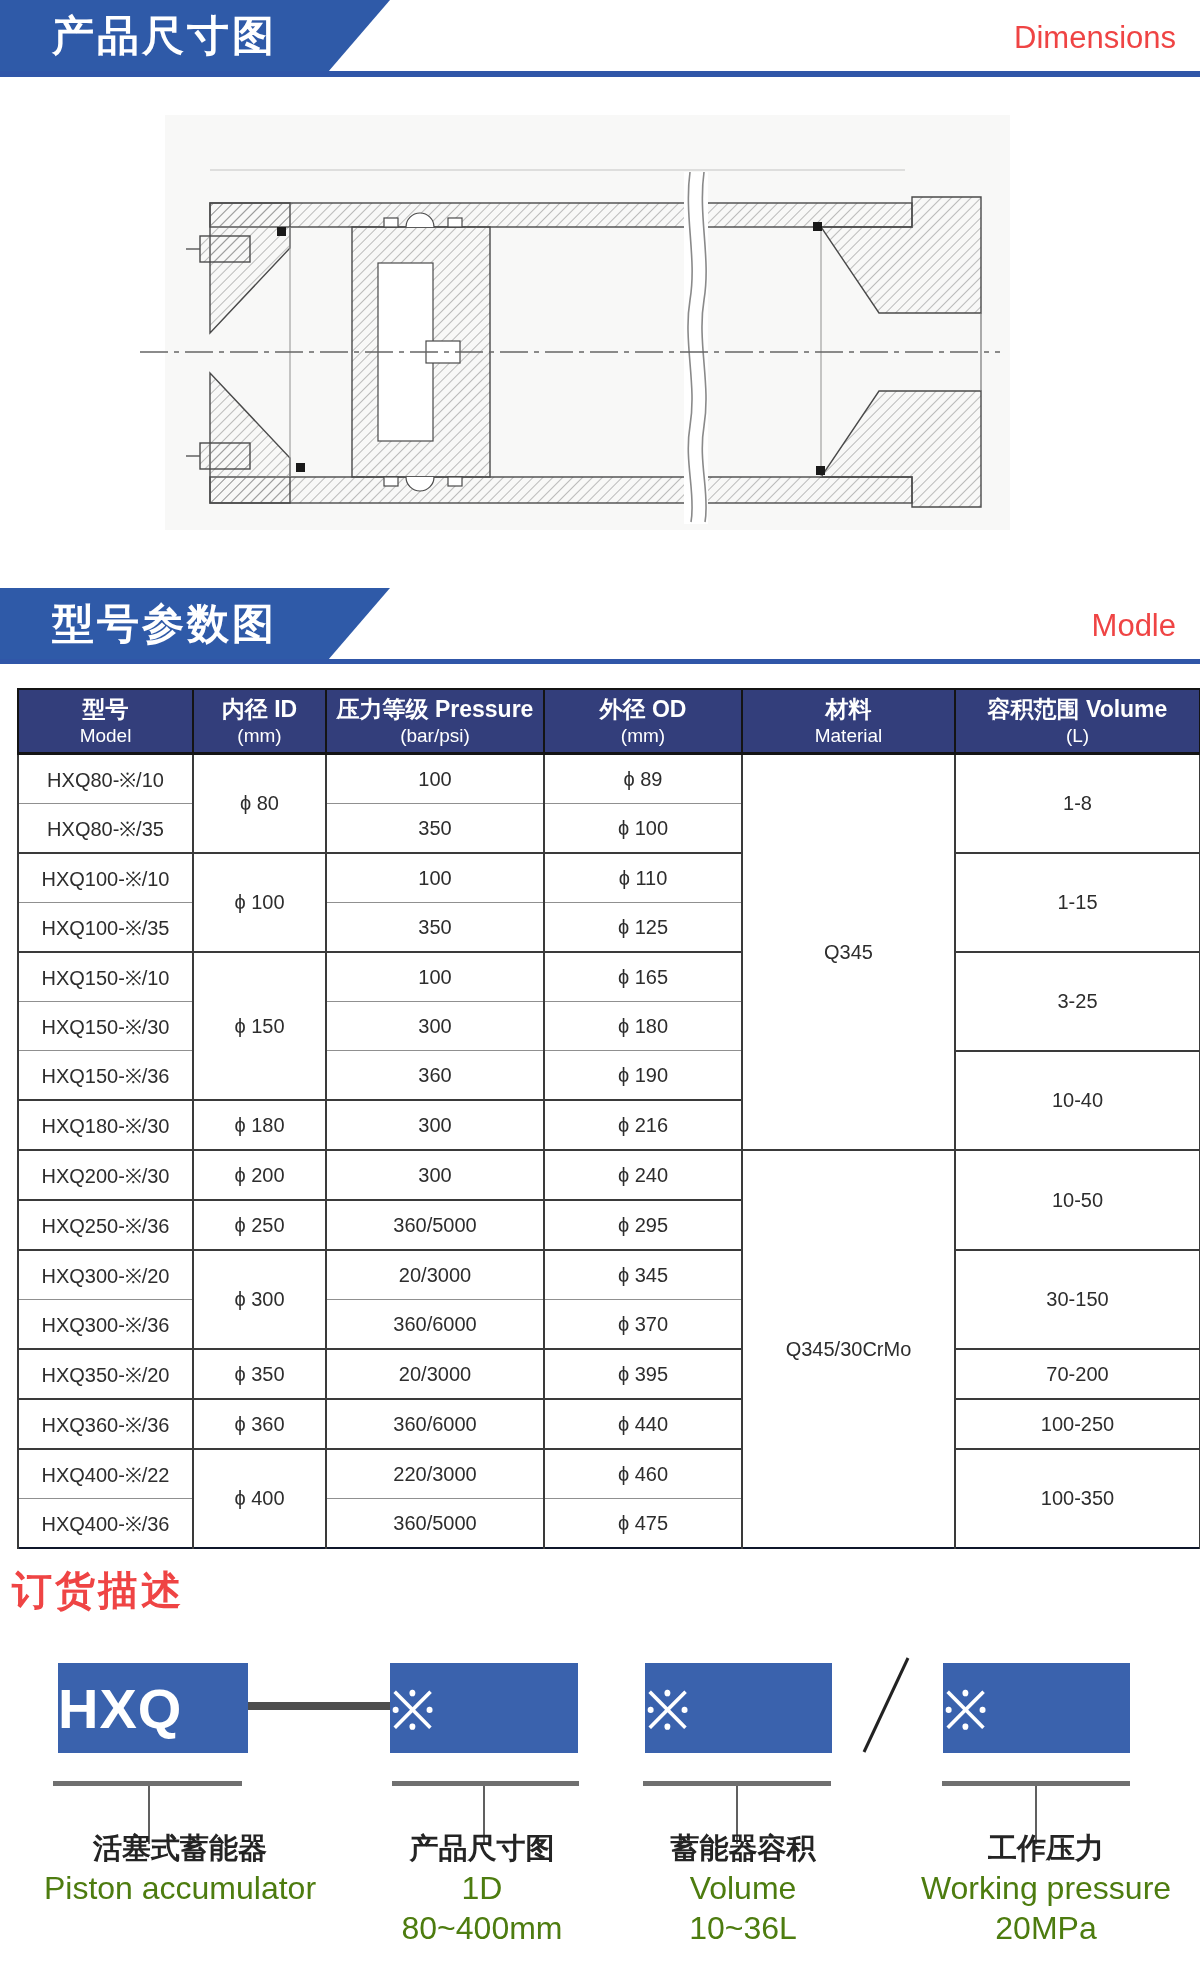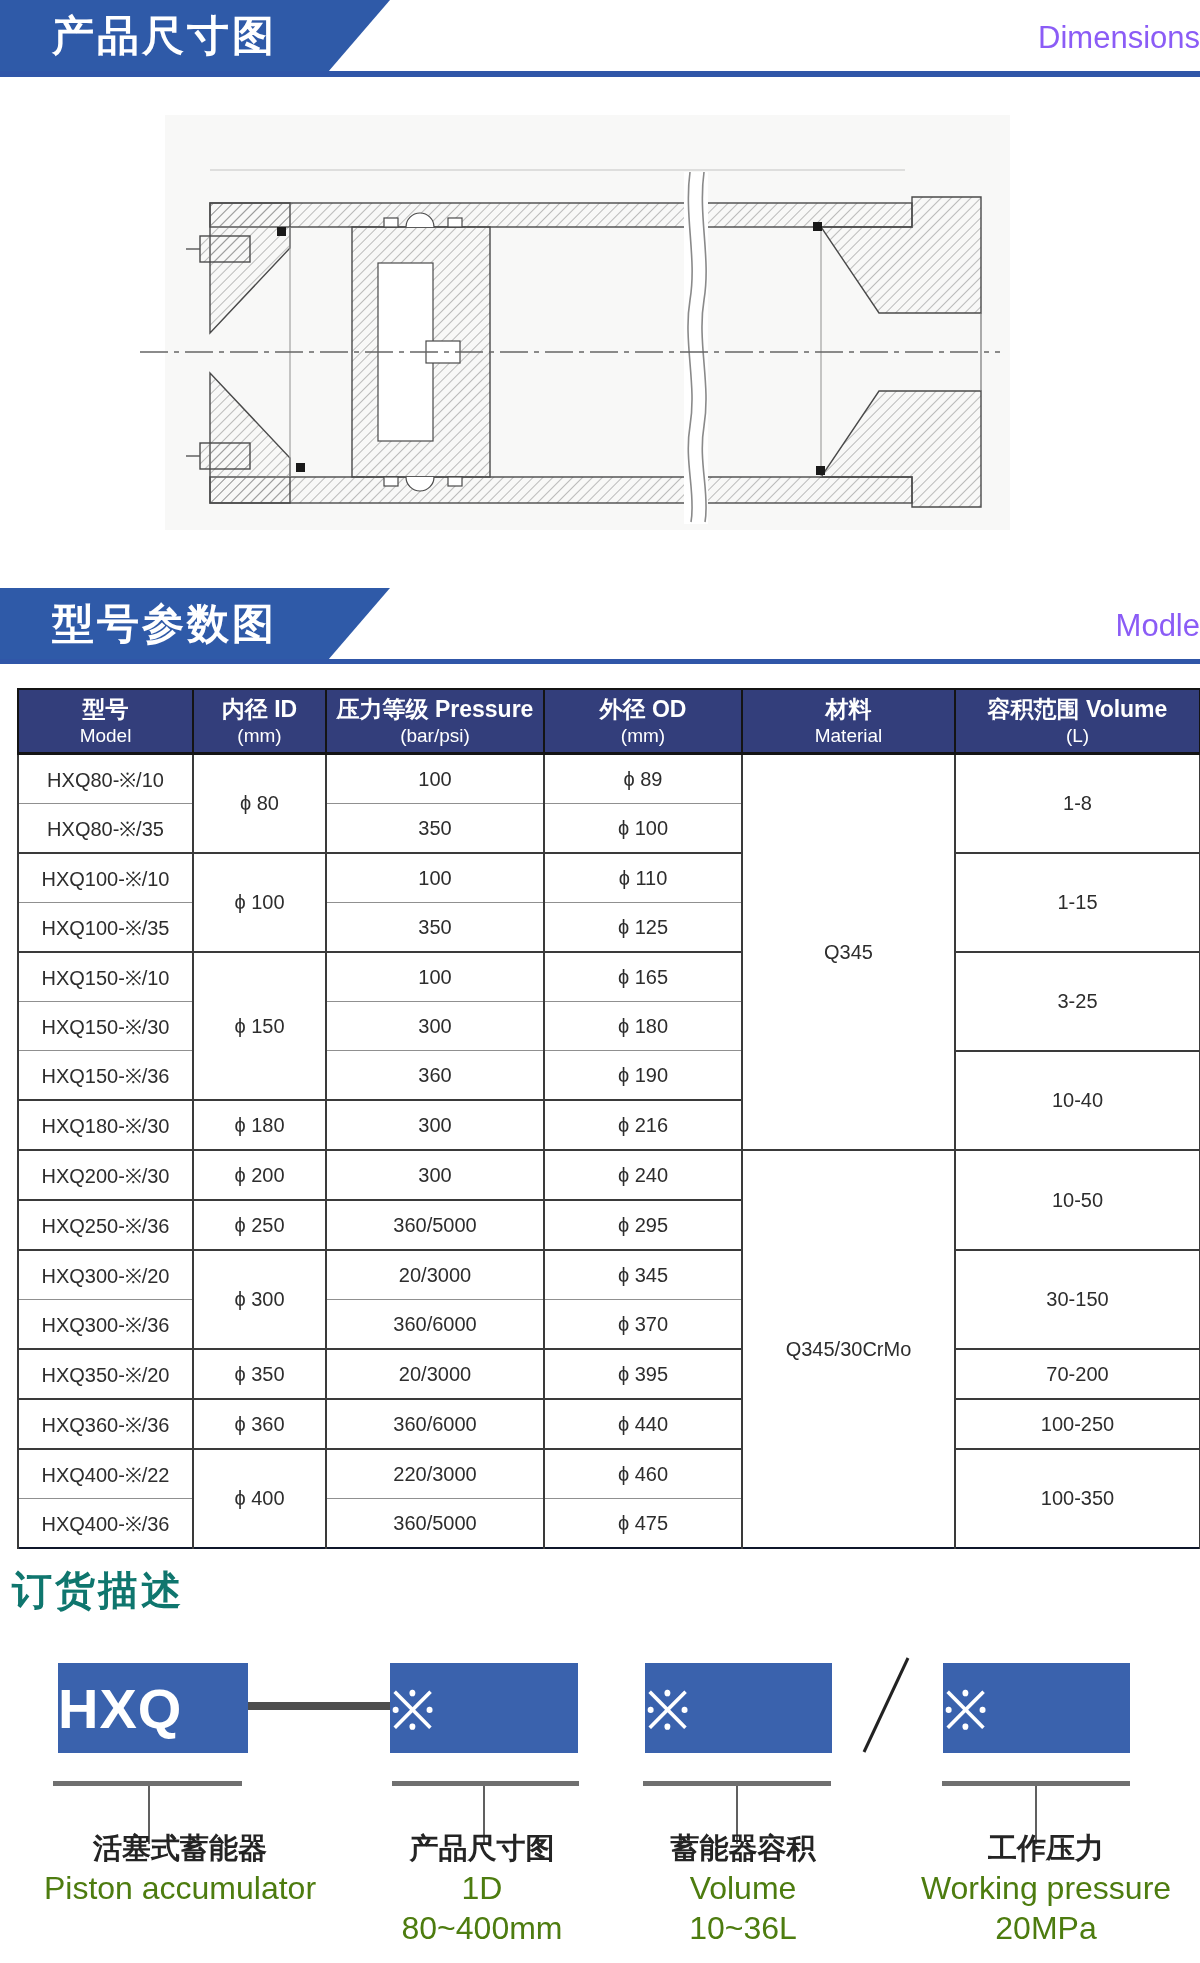--- a/index.html
+++ b/index.html
@@ -10,21 +10,21 @@
   
   .banner {
     position:absolute; left:0; width:400px; height:72px; background:#2F5AA8;
     clip-path:polygon(0 0, 390px 0, 328px 100%, 0 100%);
   }
   .banner-title {
     color:#ffffff; font-weight:bold; font-size:42px; line-height:72px;
     padding-left:52px; letter-spacing:3px; white-space:nowrap;
   }
   .rule { position:absolute; left:0; width:1200px; height:6px; background:#3056A8; }
-  .section-en { position:absolute; right:0; font-size:31px; color:#8b5cf6; white-space:nowrap; }
+  .section-en { position:absolute; right:24px; font-size:31px; color:#ef4444; white-space:nowrap; }
   
   .drawing-bg { position:absolute; left:165px; top:115px; width:845px; height:415px; background:#f8f8f7; }
   
   #spec-table {
     position:absolute; left:17px; top:688px; width:1182px;
     border-collapse:collapse; table-layout:fixed;
     border:2px solid #0f172a; background:#ffffff;
   }
   #spec-table th {
     background:#333E7B; color:#ffffff; height:62px; padding:0;
@@ -35,21 +35,21 @@
   #spec-table td {
     height:48px; padding:0; text-align:center; vertical-align:middle;
     font-size:20px; color:#2d2d2d; background:#ffffff;
     border-left:2px solid #3a3a3a; border-right:2px solid #3a3a3a;
     border-top:2px solid #3a3a3a; border-bottom:0;
   }
   #spec-table td.soft { border-top:1px solid #909090; }
   
   .order-heading {
     position:absolute; left:12px; top:1563px; font-size:40px; font-weight:bold;
-    color:#0f766e; letter-spacing:3px;
+    color:#ef4444; letter-spacing:3px;
   }
   .code-box {
     position:absolute; top:1663px; height:90px; background:#3A62AD; color:#ffffff;
     display:flex; align-items:center; justify-content:flex-start; font-weight:bold;
   }
   .code-box.first { font-size:56px; letter-spacing:1px; }
   .code-box.mark { font-size:54px; font-weight:normal; }
   .connector { position:absolute; left:248px; top:1702px; width:142px; height:8px; background:#4d4d4d; }
   .underline { position:absolute; top:1781px; height:5px; background:#707070; }
   .tick { position:absolute; top:1786px; width:2px; height:58px; background:#606060; }

